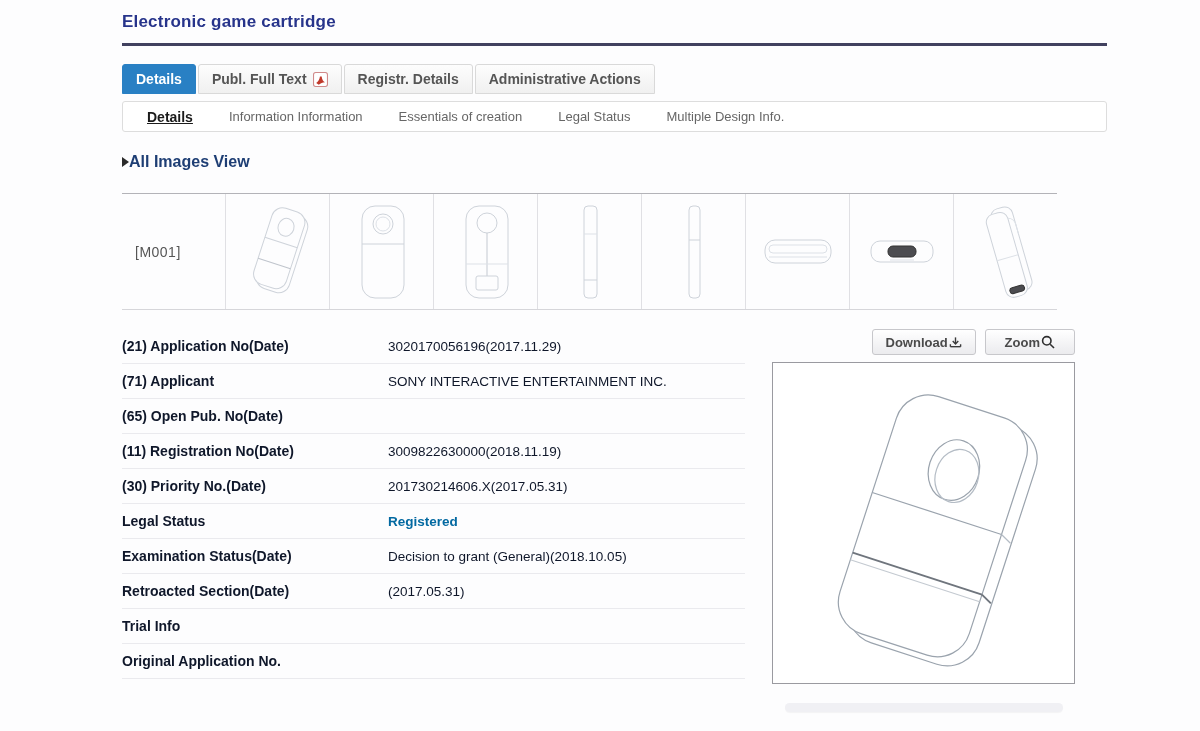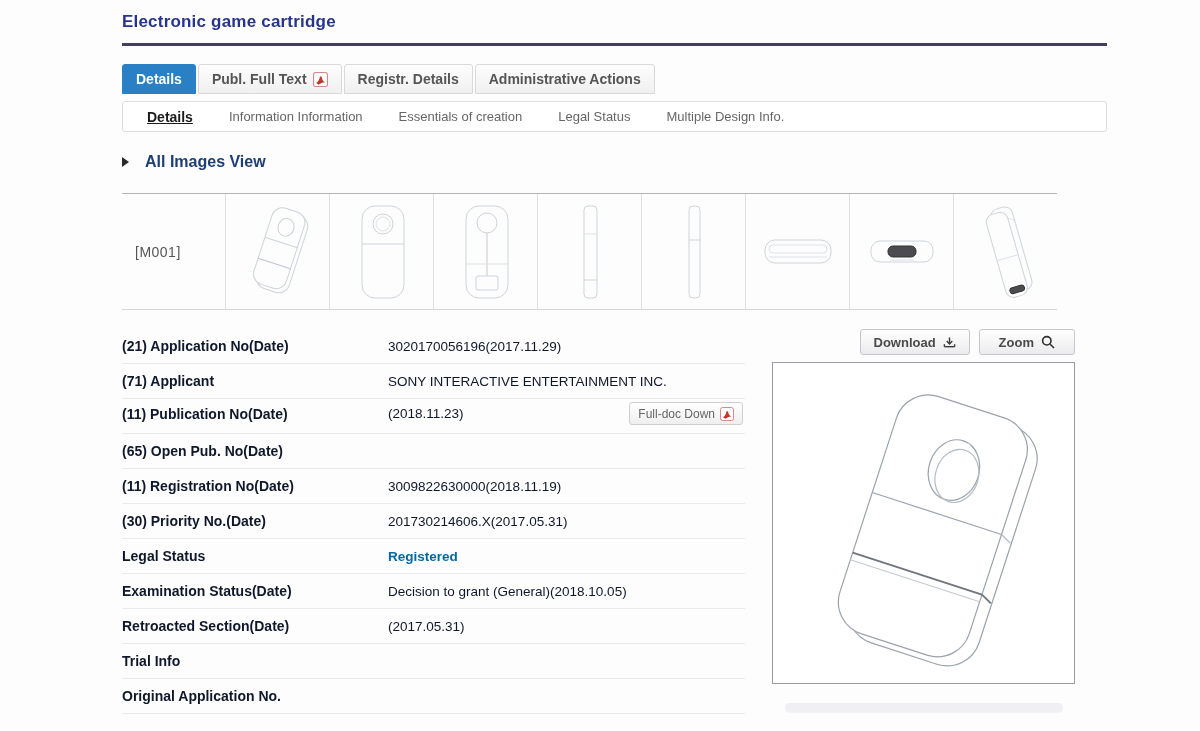--- a/index.html
+++ b/index.html
@@ -17,21 +17,21 @@
          display:flex; align-items:center; gap:6px; cursor:pointer; }
   .tab.active { background:#2980c4; color:#fff; border-color:#2980c4; }
 
   
   .subtabbar { margin-top:7px; border:1px solid #ddd; border-radius:3px; height:31px; display:flex; align-items:center;
                padding-left:24px; gap:36px; font-size:13px; color:#666; background:#fff; }
   .subtab { cursor:pointer; white-space:nowrap; }
   .subtab.active { color:#1b1b1b; font-weight:bold; text-decoration:underline; font-size:14px; }
 
   
-  .section-heading { margin-top:21px; display:flex; align-items:center; gap:16px; }
+  .section-heading { margin-top:21px; display:flex; align-items:center; gap:0; }
   .tri { width:0; height:0; border-left:7px solid #2a2a2a; border-top:5px solid transparent; border-bottom:5px solid transparent; }
   .section-heading span { font-size:16px; font-weight:bold; color:#1e3e74; }
 
   
   .thumb-strip { margin-top:22px; width:935px; height:117px; border-top:1px solid #b3b3b8; border-bottom:1px solid #d6d6da; display:flex; background:#fdfdfe; }
   .label-cell { width:103px; display:flex; align-items:center; padding-left:13px; color:#555; font-size:14px; letter-spacing:.5px; }
   .thumb-cell { flex:1; border-left:1px solid #e0e0e4; display:flex; align-items:center; justify-content:center; cursor:pointer; }
 
   
   .main-row { margin-top:19px; display:flex; align-items:flex-start; }
@@ -42,21 +42,21 @@
   .drow .val { font-size:13.5px; color:#0f172a; }
   .drow .val.bold { font-weight:bold; color:#0369a1; }
   .action-btn { margin-left:auto; margin-right:2px; height:23px; display:flex; align-items:center; gap:5px;
                 border:1px solid #cfcfcf; border-radius:3px; background:linear-gradient(#fff,#efefef);
                 font-size:12px; color:#666; padding:0 8px; cursor:pointer; }
 
   
   .viewer { margin-left:27px; width:303px; }
   .viewer-btns { display:flex; justify-content:flex-end; gap:9px; margin-bottom:7px; }
   .vbtn { height:26px; border:1px solid #c7c7cb; border-radius:3px; background:linear-gradient(#ffffff,#ebebee);
-          font-size:13px; font-weight:bold; color:#4a4a4a; padding:0 13px; display:flex; align-items:center; gap:7px; cursor:pointer; }
+          font-size:13px; font-weight:bold; color:#4a4a4a; padding:0 13px; display:flex; align-items:center; gap:1px; cursor:pointer; }
   .vbtn.zoom { padding:0 19px; }
   .image-box { border:1px solid #9a9aa0; background:#fff; width:303px; height:322px; display:flex; align-items:center; justify-content:center; }
   .bottom-bar { margin:19px auto 0; width:278px; height:9px; background:#f0f0f4; border-radius:5px; box-shadow:0 1px 1px rgba(0,0,0,.04); }
 
   svg { display:block; }
 </style>
 </head>
 <body>
 
 <div class="page">
@@ -191,33 +191,20 @@
     <div class="main-row">
 
       <div class="detail-table">
         <div class="drow">
           <span class="lbl">(21) Application No(Date)</span>
           <span class="val">3020170056196(2017.11.29)</span>
         </div>
         <div class="drow">
           <span class="lbl">(71) Applicant</span>
           <span class="val">SONY INTERACTIVE ENTERTAINMENT INC.</span>
-        </div>
-        <div class="drow spaced">
-          <span class="lbl">(11) Publication No(Date)</span>
-          <span class="val">(2018.11.23)</span>
-          <button class="action-btn">
-            <span>Full-doc Down</span>
-            <span>
-              <svg width="14" height="14" viewBox="0 0 14 14">
-                  <rect x="0.5" y="0.5" width="13" height="13" rx="2" fill="#fff" stroke="#d08a8a"></rect>
-                  <path d="M3 10.2 C5 9.2 6.1 7 6.5 4.3 L8.1 4.3 C8.3 7 9.6 9 11.2 9.6 C8.6 10 7.4 10.6 5.4 11.8 Z" fill="#c0392b"></path>
-                </svg>
-            </span>
-          </button>
         </div>
         <div class="drow">
           <span class="lbl">(65) Open Pub. No(Date)</span>
           <span class="val"></span>
         </div>
         <div class="drow">
           <span class="lbl">(11) Registration No(Date)</span>
           <span class="val">3009822630000(2018.11.19)</span>
         </div>
         <div class="drow">

